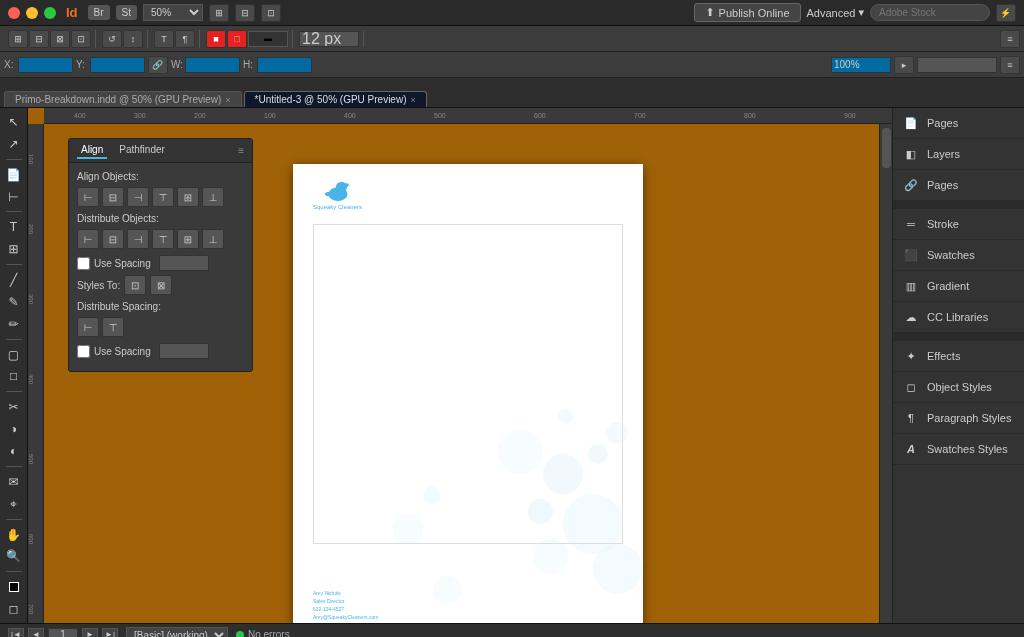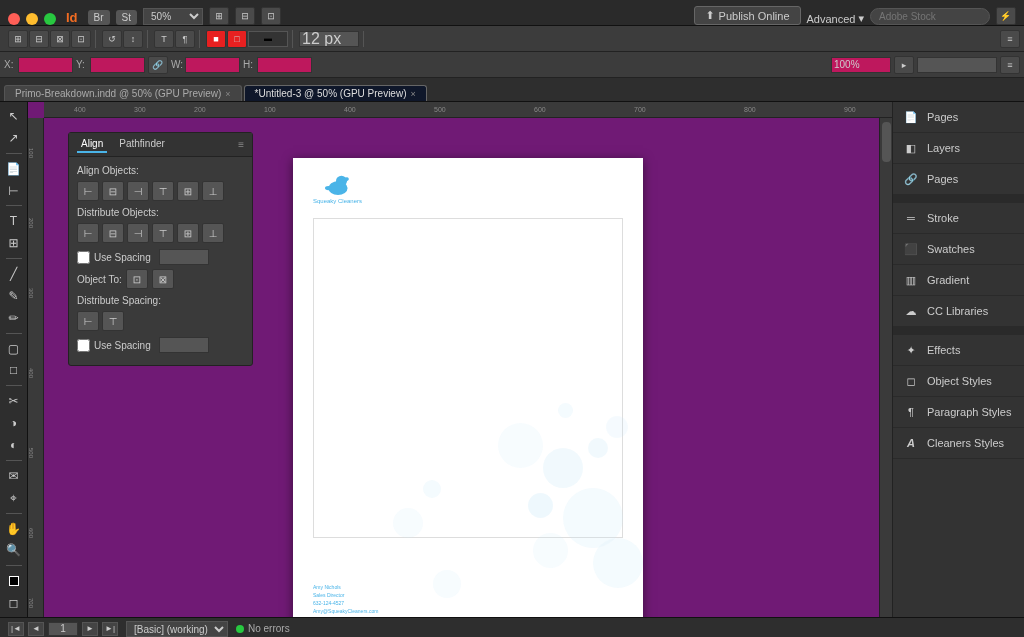--- a/index.html
+++ b/index.html
@@ -3,21 +3,21 @@
   <meta charset="utf-8">
   <style>
     * { box-sizing: border-box; margin: 0; padding: 0; }
     body { background: #3a3a3a; font-family: 'Arial', sans-serif; font-size: 11px; color: #ccc; width: 1024px; height: 637px; overflow: hidden; }
 
     
     #top-bar {
       background: #2a2a2a;
       height: 26px;
       display: flex;
-      align-items: flex-end;
+      align-items: center;
       padding: 0 8px;
       gap: 6px;
       border-bottom: 1px solid #111;
     }
     .traffic-light { width: 12px; height: 12px; border-radius: 50%; display: inline-block; }
     .tl-red { background: #ff5f57; }
     .tl-yellow { background: #ffbd2e; }
     .tl-green { background: #28c840; }
     .app-icon { color: #f26c22; font-weight: bold; font-size: 13px; margin: 0 4px; }
     .top-btn { background: #555; border: none; color: #ccc; padding: 2px 6px; border-radius: 3px; font-size: 10px; cursor: pointer; }
@@ -105,33 +105,33 @@
       border-bottom: 1px solid #222;
       gap: 3px;
     }
     .coord-group {
       display: flex;
       align-items: center;
       gap: 2px;
     }
     .coord-label { font-size: 10px; color: #aaa; width: 12px; }
     .coord-input {
-      background: #be185d;
+      background: #0369a1;
       border: 1px solid #333;
       color: #ccc;
       font-size: 10px;
       width: 55px;
       height: 16px;
       padding: 0 2px;
     }
 
     
     #tab-bar {
       background: #2e2e2e;
-      height: 24px;
+      height: 30px;
       display: flex;
       align-items: flex-end;
       padding: 0 4px;
       border-bottom: 1px solid #111;
     }
     .tab {
       background: #444;
       border: 1px solid #555;
       border-bottom: none;
       color: #aaa;
@@ -179,21 +179,21 @@
       display: flex;
       align-items: center;
       justify-content: center;
       border-radius: 2px;
     }
     .lt-separator { width: 16px; height: 1px; background: #555; margin: 3px 0; }
 
     
     #canvas-area {
       flex: 1;
-      background: #701a75;
+      background: #a16207;
       position: relative;
       overflow: hidden;
     }
 
     
     #ruler-h {
       position: absolute;
       top: 0;
       left: 16px;
       right: 0;
@@ -660,21 +660,21 @@
           <button class="align-btn">⊤</button>
           <button class="align-btn">⊞</button>
           <button class="align-btn">⊥</button>
         </div>
         <div class="panel-checkbox-row">
           <input type="checkbox" style="">
           <span>Use Spacing</span>
           <input class="panel-input" style="width: 50px; margin-left: 4px;">
         </div>
         <div class="panel-row">
-          <span>Object To:</span>
+          <span>Styles To:</span>
           <button class="align-btn">⊡</button>
           <button class="align-btn">⊠</button>
         </div>
         <div class="panel-section-label">Distribute Spacing:</div>
         <div class="align-buttons-row">
           <button class="align-btn">⊢</button>
           <button class="align-btn">⊤</button>
         </div>
         <div class="panel-checkbox-row">
           <input type="checkbox" style="">
@@ -727,21 +727,21 @@
     <div class="rp-item">
       <span class="rp-icon">◻</span>
       <span>Object Styles</span>
     </div>
     <div class="rp-item">
       <span class="rp-icon">¶</span>
       <span>Paragraph Styles</span>
     </div>
     <div class="rp-item">
       <span class="rp-icon" style="font-style:italic;font-weight:bold;">A</span>
-      <span>Cleaners Styles</span>
+      <span>Swatches Styles</span>
     </div>
   </div>
 </div>
 
 <div id="status-bar">
   <div class="page-nav">
     <button class="page-nav-btn">|◄</button>
     <button class="page-nav-btn">◄</button>
     <input class="page-input" value="1" style="">
     <button class="page-nav-btn">►</button>

